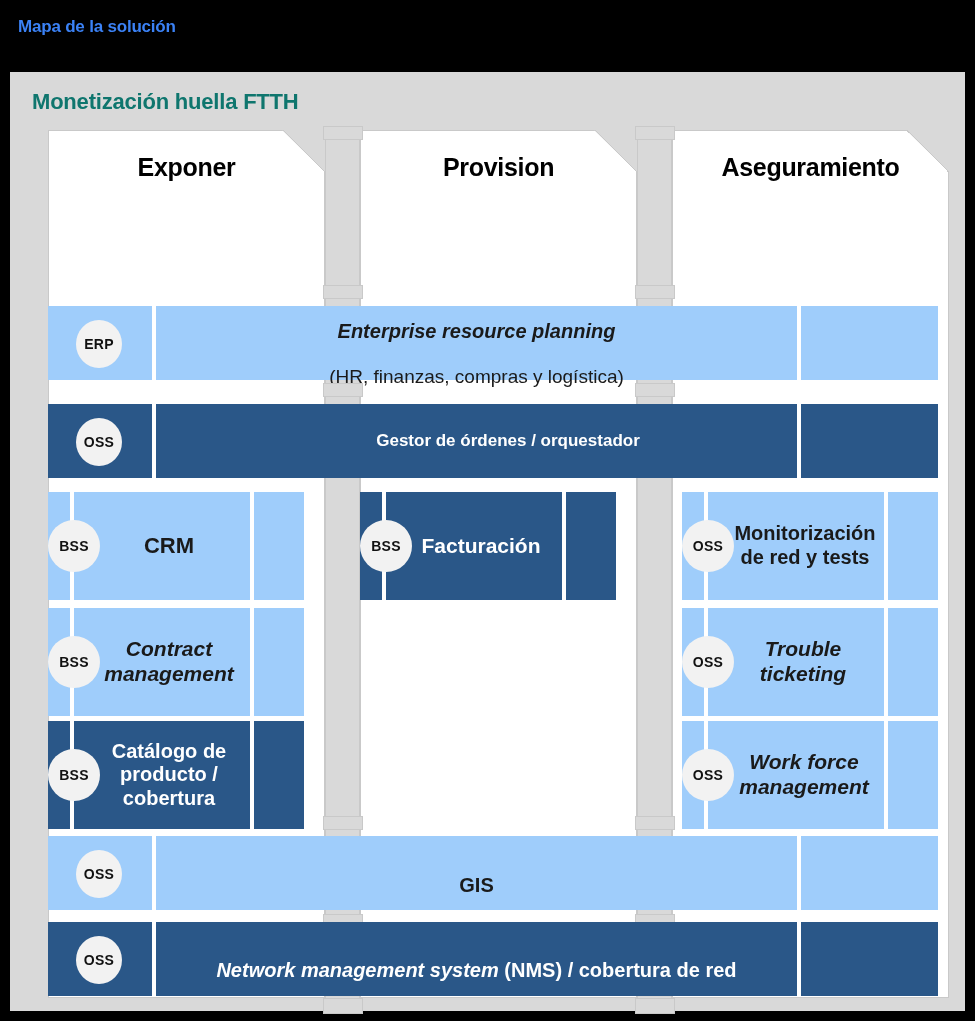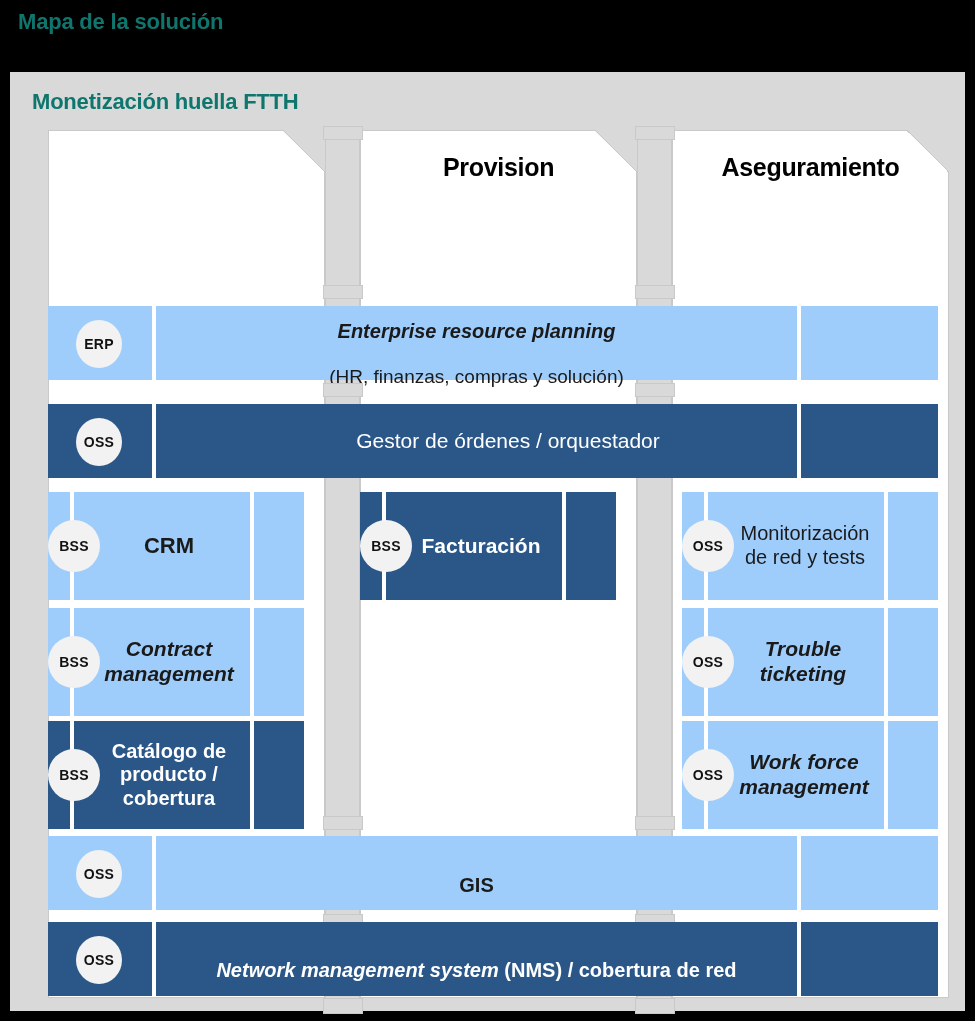--- a/index.html
+++ b/index.html
@@ -11,24 +11,24 @@
     width: 975px;
     height: 1021px;
     font-family: "Liberation Sans", sans-serif;
     overflow: hidden;
   }
 
   
   #page-title {
     position: absolute;
     left: 18px;
-    top: 9px;
-    font-size: 22px;
-    font-weight: bold;
-    color: #0f766e;
+    top: 17px;
+    font-size: 17px;
+    font-weight: bold;
+    color: #3b82f6;
     letter-spacing: -0.2px;
     white-space: nowrap;
   }
 
   
   #panel {
     position: absolute;
     left: 10px;
     top: 72px;
     width: 955px;
@@ -173,20 +173,21 @@
 <div id="page-title">Mapa de la solución</div>
 
 <div id="panel">
   <div id="panel-title">Monetización huella FTTH</div>
 
   <div id="diagram">
 
     <div class="colpanel" style="left:10px; width:277px;">
       <div class="notch"></div>
       <div class="notch-edge"></div>
+      <div class="colhead">Exponer</div>
     </div>
 
     <div class="colpanel" style="left:322px; width:277px;">
       <div class="notch"></div>
       <div class="notch-edge"></div>
       <div class="colhead">Provision</div>
     </div>
 
     <div class="colpanel" style="left:634px; width:277px;">
       <div class="notch"></div>
@@ -211,34 +212,34 @@
     <div class="stub" style="left:597px; top:155px;"></div>
 
     <div class="bar" style="left:10px; top:176px; width:890px; height:74px;">
       <div class="seg light" style="left:0px; width:104px;"></div>
       <div class="seg light" style="left:108px; width:641px;"></div>
       <div class="seg light" style="left:753px; width:137px;"></div>
       <div class="badge oval" style="left:28px; top:14px; width:46px; height:48px;">ERP</div>
       <div class="bar-label on-light" style="left:108px; width:641px; font-size:19px;">
         <span>
           <span class="it" style="font-weight:bold; font-size:20px;text-align:center;">Enterprise resource planning</span><br>
-          <span>(HR, finanzas, compras y solución)</span>
+          <span>(HR, finanzas, compras y logística)</span>
         </span>
       </div>
     </div>
 
     <div class="stub" style="left:285px; top:253px;"></div>
     <div class="stub" style="left:597px; top:253px;"></div>
 
     <div class="bar" style="left:10px; top:274px; width:890px; height:74px;">
       <div class="seg dark" style="left:0px; width:104px;"></div>
       <div class="seg dark" style="left:108px; width:641px;"></div>
       <div class="seg dark" style="left:753px; width:137px;"></div>
       <div class="badge oval" style="left:28px; top:14px; width:46px; height:48px;">OSS</div>
-      <div class="bar-label on-dark" style="left:108px; width:704px; font-size:21px; font-weight:normal;">Gestor de órdenes / orquestador</div>
+      <div class="bar-label on-dark" style="left:108px; width:704px; font-size:17px; font-weight:bold;">Gestor de órdenes / orquestador</div>
     </div>
 
     <div class="bar" style="left:10px; top:362px; width:256px; height:108px;">
       <div class="seg light" style="left:0px; width:22px;"></div>
       <div class="seg light" style="left:26px; width:176px;"></div>
       <div class="seg light" style="left:206px; width:50px;"></div>
       <div class="badge" style="left:0px; top:28px; width:52px; height:52px;">BSS</div>
       <div class="bar-label on-light" style="left:40px; width:162px; font-size:22px; font-weight:bold;">CRM</div>
     </div>
 
@@ -267,21 +268,21 @@
       <div class="seg dark" style="left:206px; width:50px;"></div>
       <div class="badge" style="left:0px; top:28px; width:52px; height:52px;">BSS</div>
       <div class="bar-label on-dark" style="left:40px; width:162px; font-size:21px; font-weight:bold;">Facturación</div>
     </div>
 
     <div class="bar" style="left:644px; top:362px; width:256px; height:108px;">
       <div class="seg light" style="left:0px; width:22px;"></div>
       <div class="seg light" style="left:26px; width:176px;"></div>
       <div class="seg light" style="left:206px; width:50px;"></div>
       <div class="badge" style="left:0px; top:28px; width:52px; height:52px;">OSS</div>
-      <div class="bar-label on-light" style="left:38px; width:170px; font-size:20px; font-weight:normal;">Monitorización
+      <div class="bar-label on-light" style="left:38px; width:170px; font-size:20px; font-weight:bold;">Monitorización
 de red y tests</div>
     </div>
 
     <div class="bar" style="left:644px; top:478px; width:256px; height:108px;">
       <div class="seg light" style="left:0px; width:22px;"></div>
       <div class="seg light" style="left:26px; width:176px;"></div>
       <div class="seg light" style="left:206px; width:50px;"></div>
       <div class="badge" style="left:0px; top:28px; width:52px; height:52px;">OSS</div>
       <div class="bar-label on-light it" style="left:40px; width:162px; font-size:21px; font-weight:bold;">Trouble
 ticketing</div>

